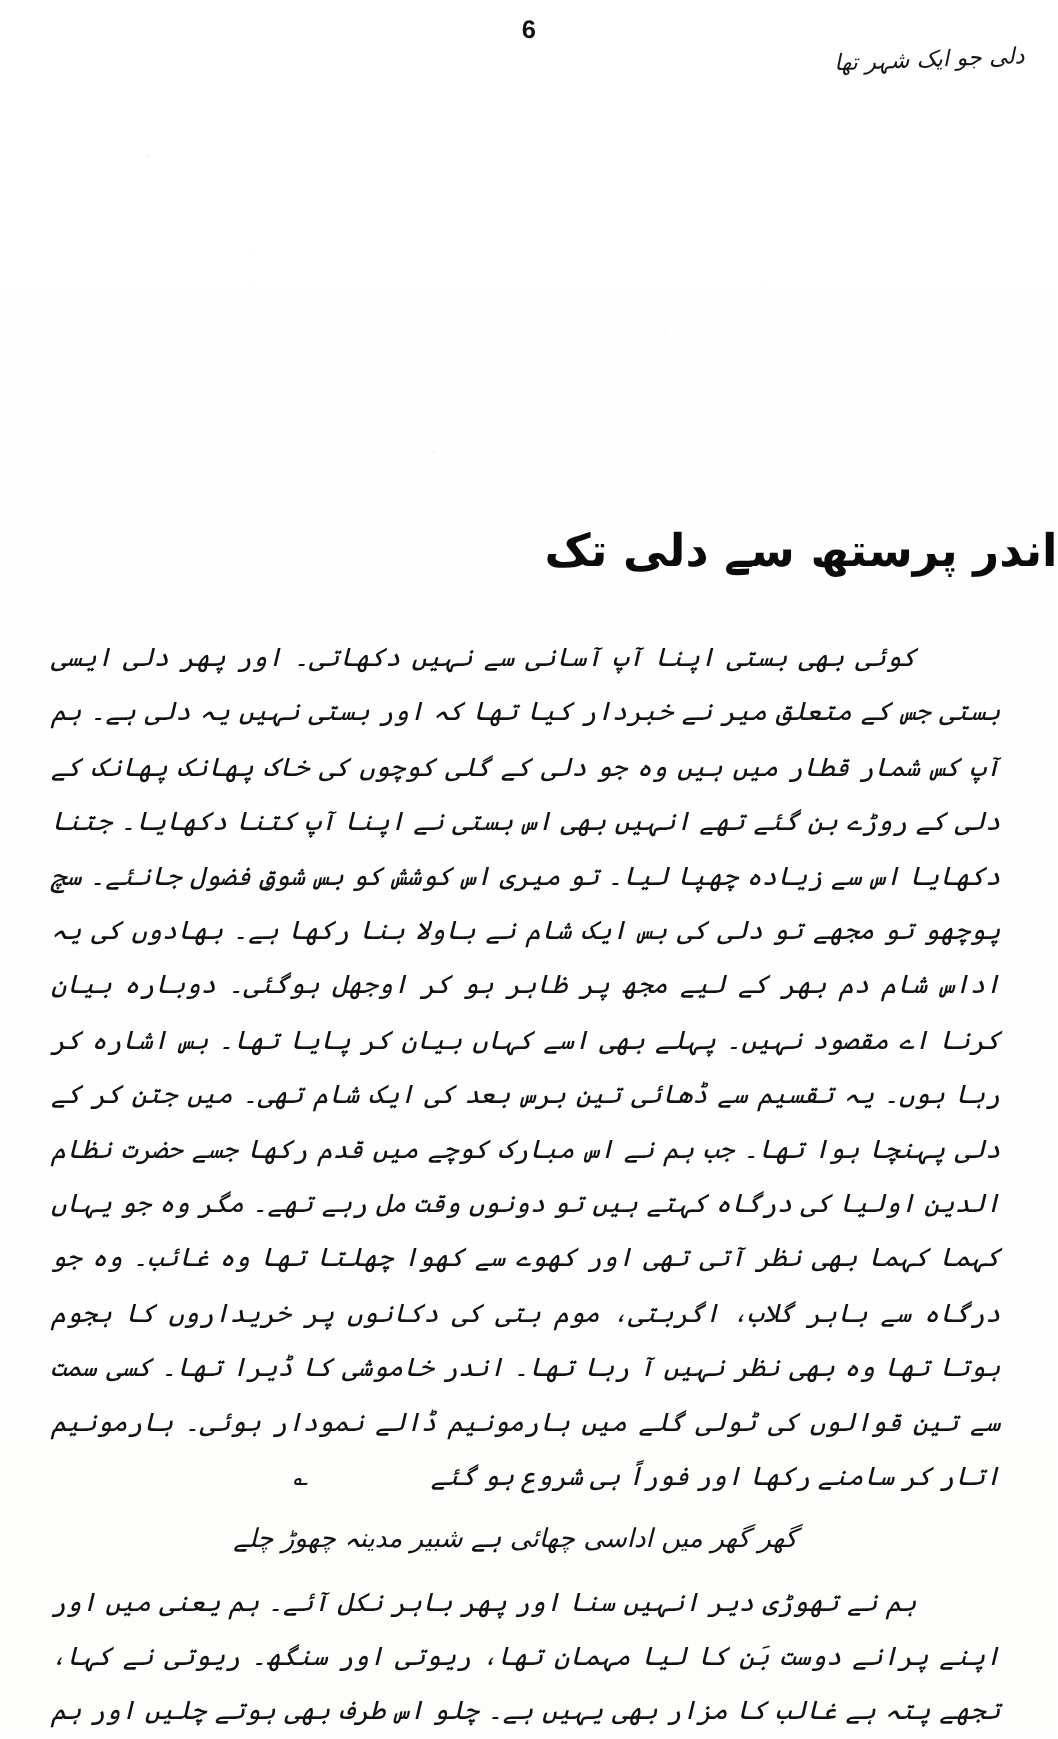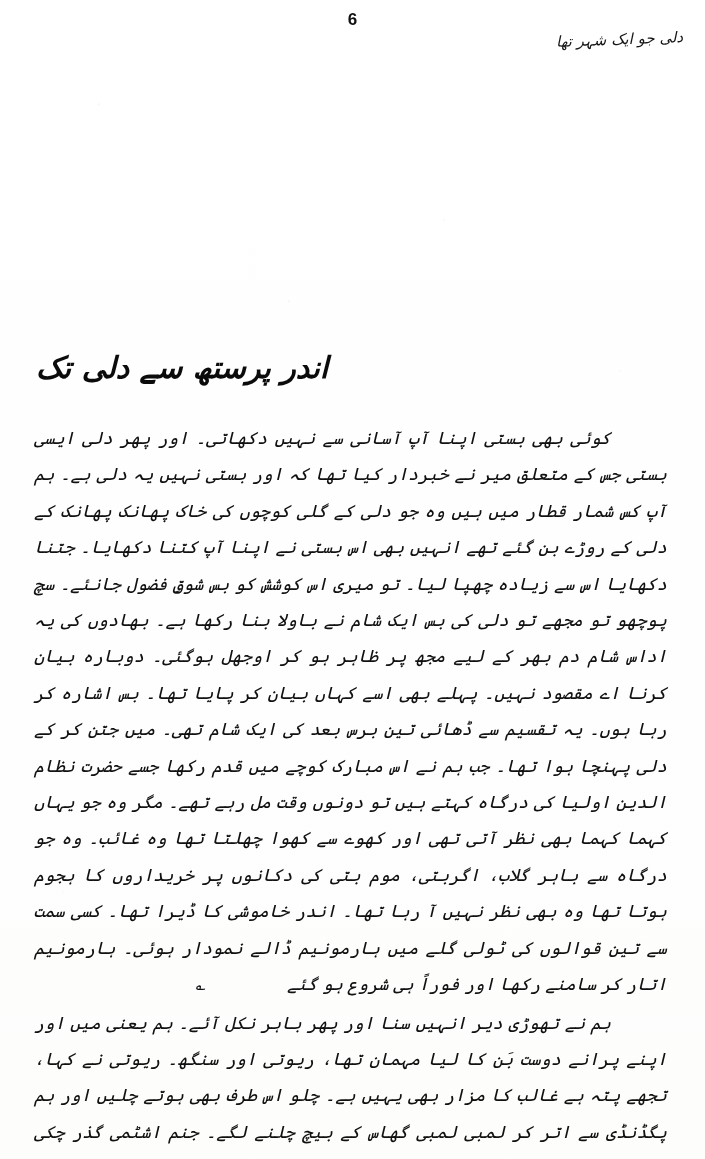--- a/index.html
+++ b/index.html
@@ -76,27 +76,26 @@
     font-weight: 700;
     color: #101010;
   }
 
   
   .chapter-title {
     position: absolute;
     top: 326px;
     left: 0;
     right: 0;
-    text-align: left;
+    text-align: right;
     direction: rtl;
     font-family: "DejaVu Sans", sans-serif;
     font-size: 30px;
     line-height: 1.45;
     color: #0b0b0b;
-    font-style: italic;
     letter-spacing: -1px;
     white-space: nowrap;
     padding-left: 36px;
   }
 
   
   .body-block {
     position: absolute;
     top: 420px;
     right: 38px;
@@ -161,19 +160,20 @@
     <div class="folio">6</div>
 
     <div class="running-head">دلی جو ایک شہر تھا</div>
 
     <h1 class="chapter-title">اندر پرستھ سے دلی تک</h1>
 
     <div class="body-block">
 
       <p class="para para-one indent-first"><span class="ln">کوئی بھی بستی اپنا آپ آسانی سے نہیں دکھاتی۔ اور پھر دلی ایسی بستی جس کے متعلق میر نے خبردار کیا تھا کہ اور بستی نہیں یہ دلی ہے۔ ہم آپ کس شمار قطار میں ہیں وہ جو دلی کے گلی کوچوں کی خاک پھانک پھانک کے دلی کے روڑے بن گئے تھے انہیں بھی اس بستی نے اپنا آپ کتنا دکھایا۔ جتنا دکھایا اس سے زیادہ چھپا لیا۔ تو میری اس کوشش کو بس شوقِ فضول جانئے۔ سچ پوچھو تو مجھے تو دلی کی بس ایک شام نے باولا بنا رکھا ہے۔ بھادوں کی یہ اداس شام دم بھر کے لیے مجھ پر ظاہر ہو کر اوجھل ہوگئی۔ دوبارہ بیان کرنا اے مقصود نہیں۔ پہلے بھی اسے کہاں بیان کر پایا تھا۔ بس اشارہ کر رہا ہوں۔ یہ تقسیم سے ڈھائی تین برس بعد کی ایک شام تھی۔ میں جتن کر کے دلی پہنچا ہوا تھا۔ جب ہم نے اس مبارک کوچے میں قدم رکھا جسے حضرت نظام الدین اولیا کی درگاہ کہتے ہیں تو دونوں وقت مل رہے تھے۔ مگر وہ جو یہاں کہما کہما بھی نظر آتی تھی اور کھوے سے کھوا چھلتا تھا وہ غائب۔ وہ جو درگاہ سے باہر گلاب، اگربتی، موم بتی کی دکانوں پر خریداروں کا ہجوم ہوتا تھا وہ بھی نظر نہیں آ رہا تھا۔ اندر خاموشی کا ڈیرا تھا۔ کسی سمت سے تین قوالوں کی ٹولی گلے میں ہارمونیم ڈالے نمودار ہوئی۔ ہارمونیم اتار کر سامنے رکھا اور فوراً ہی شروع ہو گئے</span><span class="tail-dash">؎</span></p>
 
+      <p class="verse">گھر گھر میں اداسی چھائی ہے شبیر مدینہ چھوڑ چلے</p>
 
       <p class="para indent-first">ہم نے تھوڑی دیر انہیں سنا اور پھر باہر نکل آئے۔ ہم یعنی میں اور اپنے پرانے دوست بَن کا لیا مہمان تھا، ریوتی اور سنگھ۔ ریوتی نے کہا، تجھے پتہ ہے غالب کا مزار بھی یہیں ہے۔ چلو اس طرف بھی ہوتے چلیں اور ہم پگڈنڈی سے اتر کر لمبی لمبی گھاس کے بیچ چلنے لگے۔ جنم اشٹمی گذر چکی تھی۔ گھاس ساون بھادوں کے چھینٹے کھا کھا کر کتنی سبز اور کتنی لمبی ہوگئی تھی۔ اسی گھاس کے بیچ ایک اجاڑ چبوترہ نظر آیا۔ اردگرد کمی کمی</p>
 
     </div>
 
   </div>
 </div>
 
 </body></html>

